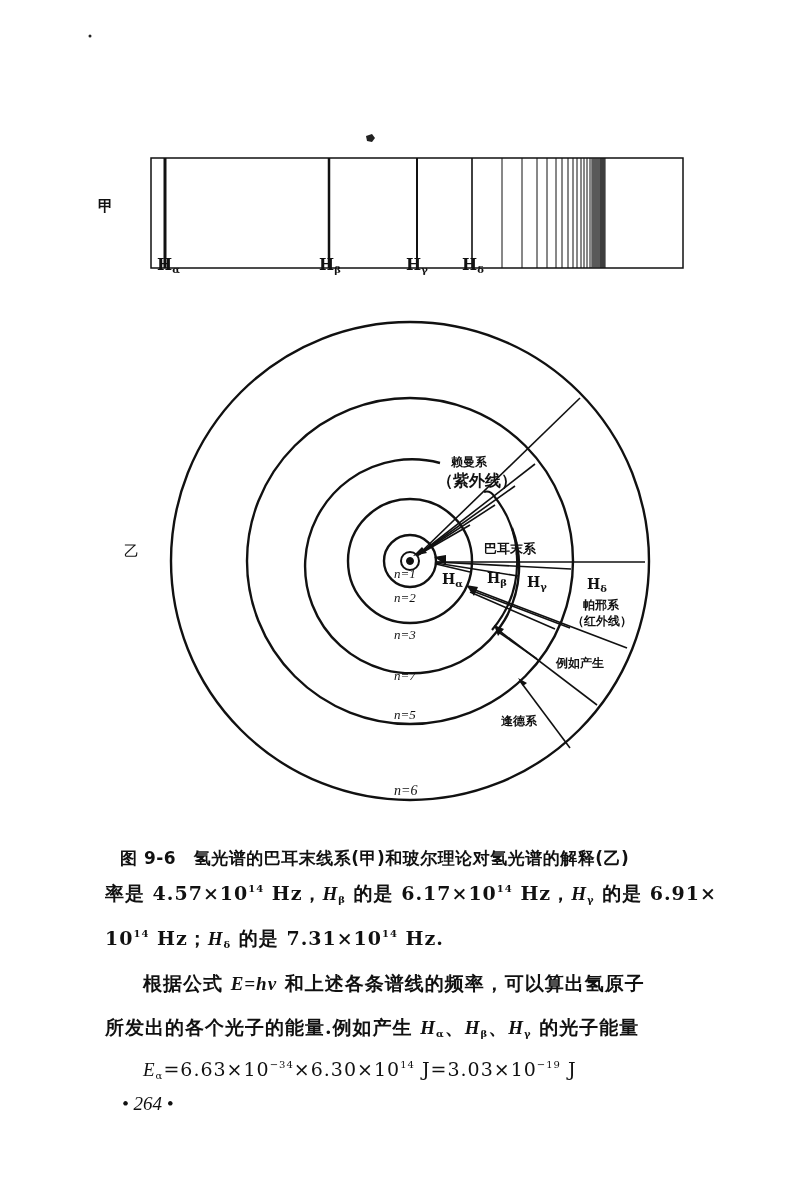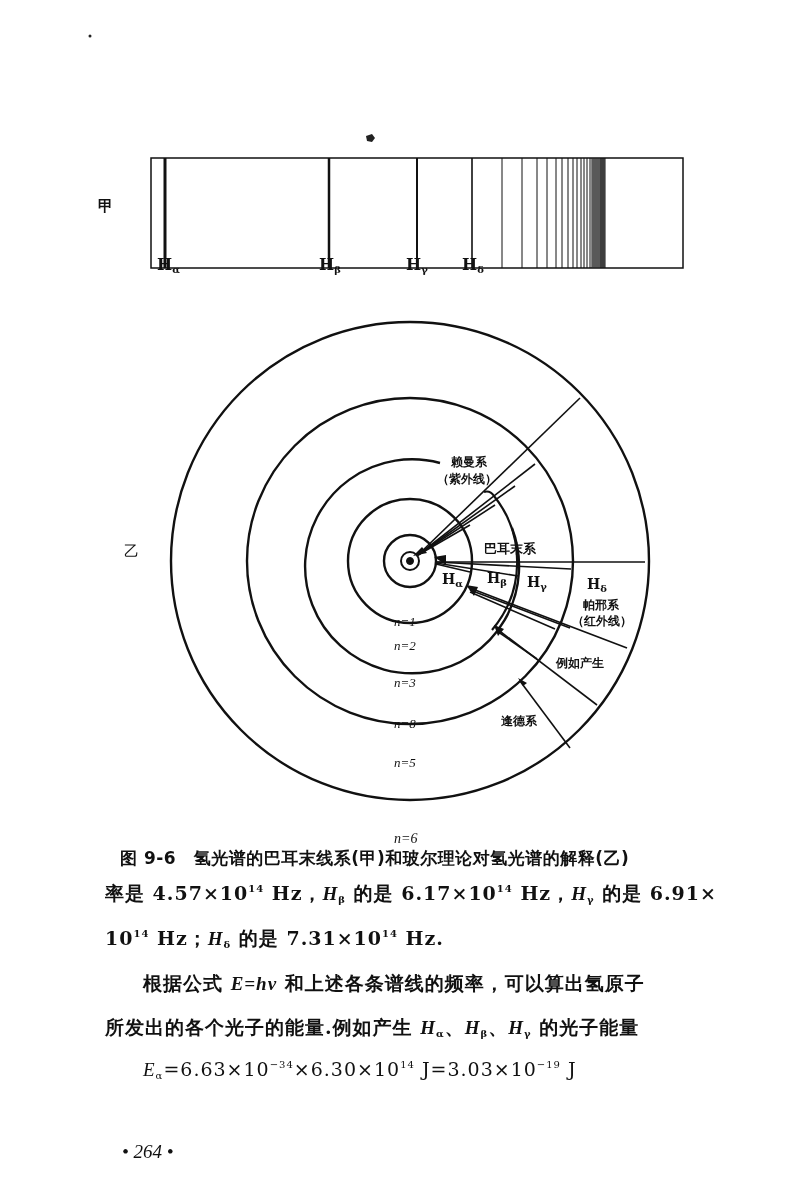--- a/index.html
+++ b/index.html
@@ -1,21 +1,21 @@
 <!DOCTYPE html>
 <html><head>
 <meta charset="utf-8">
 <style>
   html, body { margin: 0; padding: 0; background: #ffffff; }
   body { width: 800px; height: 1178px; position: relative; overflow: hidden; font-family: "DejaVu Serif", "Liberation Serif", serif; color: #111; }
   svg { position: absolute; left: 0; top: 0; }
   .abs { position: absolute; white-space: nowrap; }
   .cap { font-family: "DejaVu Sans", "Liberation Sans", sans-serif; font-size: 17px; font-weight: bold; letter-spacing: 0.5px; text-align: right; }
   .body { font-size: 19px; font-weight: bold; letter-spacing: 1px; }
-  .it { font-style: italic; font-family: "Liberation Serif", serif; margin-top: 48px; }
+  .it { font-style: italic; font-family: "Liberation Serif", serif; }
   sup { font-size: 10px; vertical-align: 8px; }
   sub { font-size: 10px; vertical-align: -3px; }
   .lbl { font-family: "DejaVu Sans", "Liberation Sans", sans-serif; font-weight: bold; }
 </style>
 </head>
 <body>
 
 <svg width="800" height="1178" viewBox="0 0 800 1178">
 
   <circle cx="90" cy="36" r="1.5" fill="#222"></circle>
@@ -110,26 +110,26 @@
 <div class="abs lbl" style="left:124px; top:542px; font-size:15px; font-weight:normal;">乙</div>
 
 <div class="abs" style="left:157px; top:255px; font-size:16px; font-weight:bold;"><span>H</span><sub>α</sub></div>
 <div class="abs" style="left:319px; top:255px; font-size:16px; font-weight:bold;"><span>H</span><sub>β</sub></div>
 <div class="abs" style="left:406px; top:255px; font-size:16px; font-weight:bold;"><span>H</span><sub>γ</sub></div>
 <div class="abs" style="left:462px; top:255px; font-size:16px; font-weight:bold;"><span>H</span><sub>δ</sub></div>
 
 <div class="abs it" style="left:394px; top:566px; font-size:13px;">n=1</div>
 <div class="abs it" style="left:394px; top:590px; font-size:13px;">n=2</div>
 <div class="abs it" style="left:394px; top:627px; font-size:13px;">n=3</div>
-<div class="abs it" style="left:394px; top:668px; font-size:13px;">n=8</div>
+<div class="abs it" style="left:394px; top:668px; font-size:13px;">n=7</div>
 <div class="abs it" style="left:394px; top:707px; font-size:13px;">n=5</div>
 <div class="abs it" style="left:394px; top:783px; font-size:14px;">n=6</div>
 
 <div class="abs lbl" style="left:451px; top:454px; font-size:12px;font-family:Liberation Mono, monospace;">赖曼系</div>
-<div class="abs lbl" style="left:437px; top:471px; font-size:12px;font-family:Liberation Serif, serif;">（紫外线）</div>
+<div class="abs lbl" style="left:437px; top:471px; font-size:16px;font-family:Liberation Serif, serif;">（紫外线）</div>
 <div class="abs lbl" style="left:484px; top:540px; font-size:13px;">巴耳末系</div>
 <div class="abs lbl" style="left:583px; top:597px; font-size:12px;">帕邢系</div>
 <div class="abs lbl" style="left:572px; top:613px; font-size:12px;">（红外线）</div>
 <div class="abs lbl" style="left:556px; top:655px; font-size:12px;">例如产生</div>
 <div class="abs lbl" style="left:501px; top:713px; font-size:12px;">逢德系</div>
 
 <div class="abs" style="left:442px; top:571px; font-size:14px; font-weight:bold;"><span>H</span><sub>α</sub></div>
 <div class="abs" style="left:487px; top:570px; font-size:14px; font-weight:bold;"><span>H</span><sub>β</sub></div>
 <div class="abs" style="left:527px; top:574px; font-size:14px; font-weight:bold;"><span>H</span><sub>γ</sub></div>
 <div class="abs" style="left:587px; top:576px; font-size:14px; font-weight:bold;"><span>H</span><sub>δ</sub></div>

